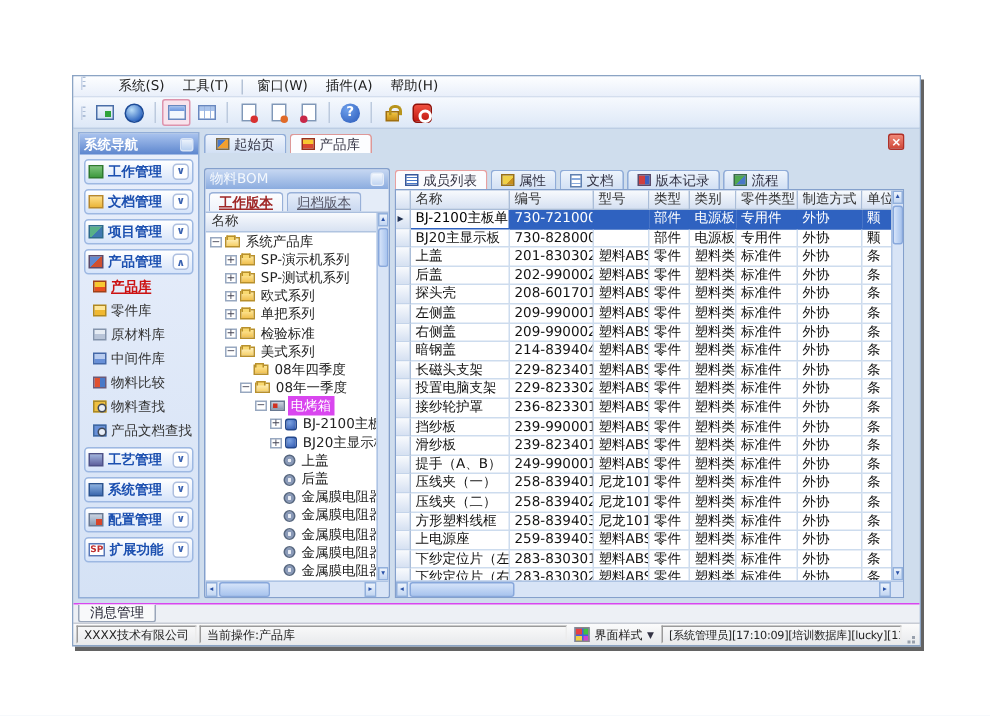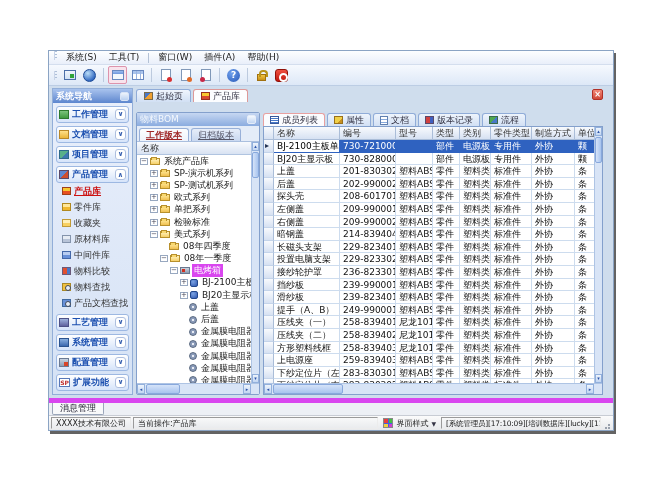--- a/index.html
+++ b/index.html
@@ -6,21 +6,21 @@
   html,body { width:660px; height:477px; background:#fff; font-family:"DejaVu Sans","Liberation Sans",sans-serif; }
   .stage { position:relative; width:660px; height:477px; background:#ffffff; overflow:hidden; }
 
   
   .window { position:absolute; left:48px; top:50px; width:566px; height:381px;
     background:#e9eff9; border:1px solid #8ba4c4; box-shadow:2px 3px 0 0 #636363;
     display:flex; flex-direction:column; font-size:9px; color:#222; }
 
   
   .menubar { height:14px; flex:0 0 14px; display:flex; align-items:flex-start;
-    background:linear-gradient(#fdfeff,#e9effa); border-bottom:1px solid #d4deee; padding-left:2px; }
+    background:linear-gradient(#fdfeff,#e9effa); border-bottom:1px solid #d4deee; padding-left:2px;gap:13px; }
   .grip { width:3px; height:9px; margin:0 3px;
     background:repeating-linear-gradient(#aebfd8 0 1px, transparent 1px 3px); border-left:1px solid #c8d4e8; }
   .menu-items { display:flex; align-items:center; height:100%; }
   .mi { padding:0 6px; height:100%; display:flex; align-items:center; cursor:default; }
   .mi.sep { padding:0; width:1px; height:10px; background:#b4c2d6; margin:0 3px; }
 
   
   .toolbar { height:21px; flex:0 0 21px; display:flex; align-items:center;
     background:linear-gradient(#f6f9fe,#dde8f7); border-bottom:1px solid #bccde4; padding-left:2px; }
   .tb-items { display:flex; align-items:center; gap:1px; }
@@ -172,21 +172,21 @@
   .mrow { display:flex; height:12.6px; }
   .mtd { height:100%; line-height:12px; padding:0 3px; border-right:1px solid #cddcee; border-bottom:1px solid #cddcee;
     overflow:hidden; white-space:nowrap; flex:0 0 auto; color:#111; }
   .mrow.selected .mtd { background:#2f62c0; color:#fff; border-color:#2f62c0; }
   .mrow.selected .c-name { background:#fff; color:#000; border-color:#2f62c0; }
   .mrow.selected .cind::after { content:"▸"; position:absolute; left:1px; top:1px; font-size:8px; color:#203050; }
   .c0,.ci0 { width:66px; } .c1,.ci1 { width:56px; } .c2,.ci2 { width:37px; } .c3,.ci3 { width:27px; }
   .c4,.ci4 { width:31px; } .c5,.ci5 { width:41px; } .c6,.ci6 { width:43px; } .c7,.ci7 { width:30px; }
 
   
-  .msgrow { flex:0 0 13px; display:flex; align-items:flex-start; border-top:5px solid #d946ef; background:#edf0f5; }
+  .msgrow { flex:0 0 13px; display:flex; align-items:flex-start; border-top:1px solid #d946ef; background:#edf0f5; }
   .msgtab { height:12px; margin-left:3px; padding:0 7px; border:1px solid #9aa6ba; border-top:none; border-radius:0 0 2px 2px;
     background:#f8f9fa; display:flex; align-items:center; color:#223; }
   .statusbar { flex:0 0 15px; display:flex; align-items:center; gap:2px; padding:0 2px;
     background:linear-gradient(#fbfbfb,#e7e9ec); border-top:1px solid #c8ccd4; font-size:8px; color:#222; }
   .st-cell { height:12px; line-height:11px; padding:0 4px; border:1px solid; border-color:#9a9a9a #ececec #ececec #9a9a9a; white-space:nowrap; overflow:hidden; }
   .st-company { flex:0 0 auto; }
   .st-op { flex:1; }
   .st-style { display:flex; align-items:center; gap:3px; padding:0 3px; }
   .ic-palette { position:relative; width:10px; height:10px; display:inline-block; border:1px solid #888;
     background-image:linear-gradient(#e84040,#e84040),linear-gradient(#40c040,#40c040),linear-gradient(#f0d040,#f0d040),linear-gradient(#d040d0,#d040d0);
@@ -305,25 +305,20 @@
               <span class="nav-ic js-icon ic-box-red"></span>
               <span class="nav-label">产品库</span>
 
             </div>
             <div class="nav-entry item">
               <span class="nav-ic js-icon ic-box-yellow"></span>
               <span class="nav-label">零件库</span>
 
             </div>
             <div class="nav-entry item">
-              <span class="nav-ic js-icon ic-box-yellow2"></span>
-              <span class="nav-label">收藏夹</span>
-
-            </div>
-            <div class="nav-entry item">
               <span class="nav-ic js-icon ic-box-gray"></span>
               <span class="nav-label">原材料库</span>
 
             </div>
             <div class="nav-entry item">
               <span class="nav-ic js-icon ic-box-blue"></span>
               <span class="nav-label">中间件库</span>
 
             </div>
             <div class="nav-entry item">

